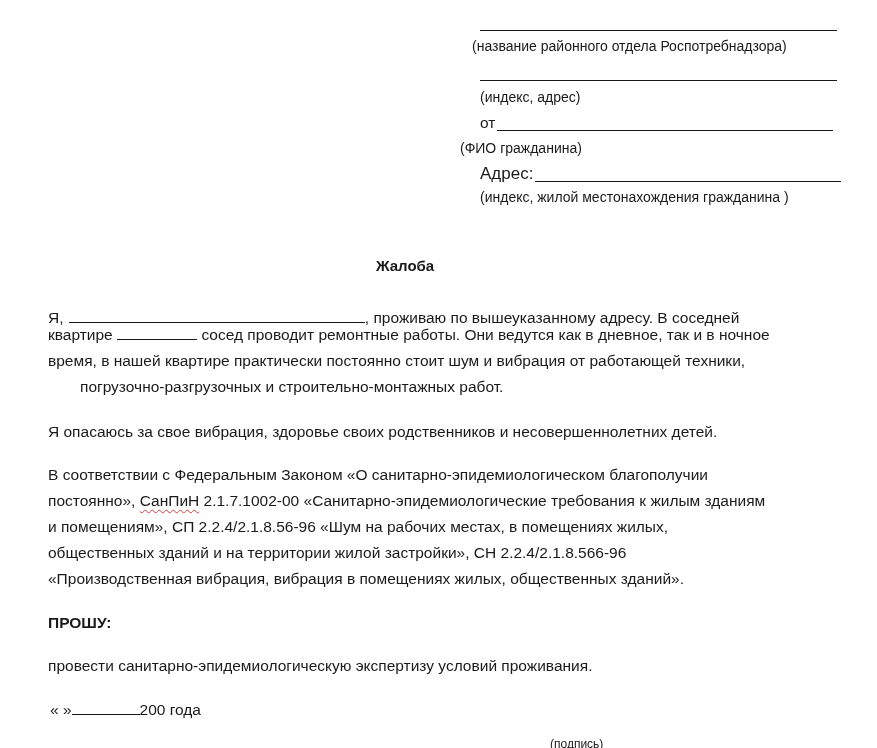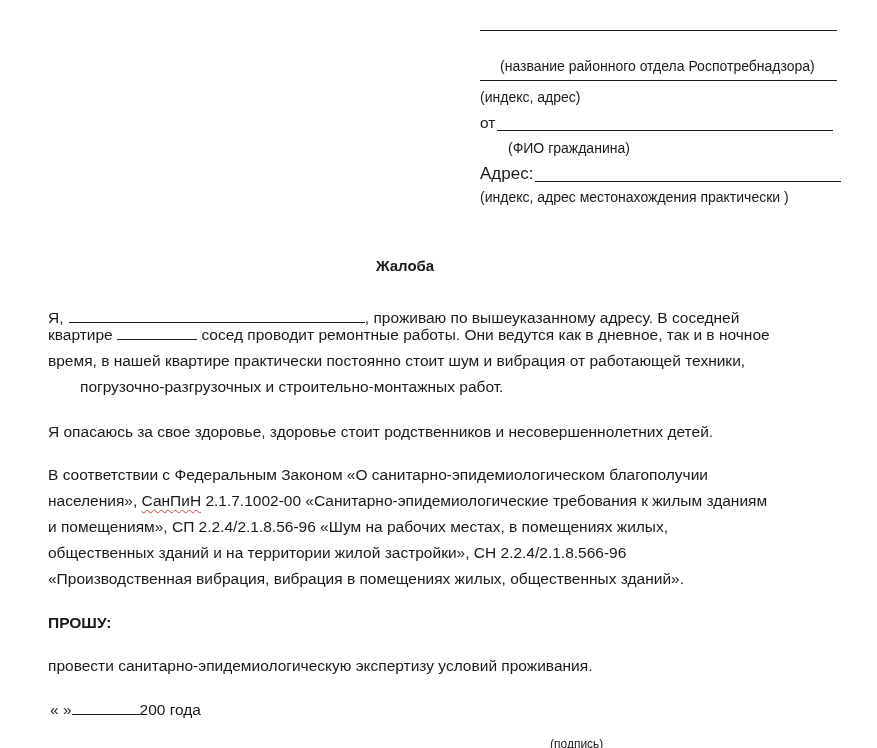--- a/index.html
+++ b/index.html
@@ -38,52 +38,52 @@
     .spell {
       text-decoration: underline wavy #d04040;
       text-decoration-thickness: 1px;
       text-underline-offset: 3px;
     }
   </style>
 </head>
 <body>
 
 <div class="line-field" style="left:480px; top:30px; width:357px;"></div>
-<div class="abs small" style="left:500px; top:38px;margin-top:20px;">(название районного отдела Роспотребнадзора)</div>
+<div class="abs small" style="left:472px; top:38px;">(название районного отдела Роспотребнадзора)</div>
 
 <div class="line-field" style="left:480px; top:80px; width:357px;"></div>
 <div class="abs small" style="left:480px; top:89px;">(индекс, адрес)</div>
 
 <div class="abs" style="left:480px; top:114px; font-size:15.5px;">от</div>
 <div class="line-field" style="left:497px; top:130px; width:336px;"></div>
-<div class="abs small" style="left:508px; top:140px;text-align:center;">(ФИО гражданина)</div>
+<div class="abs small" style="left:460px; top:140px;text-align:center;">(ФИО гражданина)</div>
 
 <div class="abs" style="left:480px; top:164px; font-size:17px;">Адрес:</div>
 <div class="line-field" style="left:535px; top:181px; width:306px;"></div>
-<div class="abs small" style="left:480px; top:189px;">(индекс, адрес местонахождения практически )</div>
+<div class="abs small" style="left:480px; top:189px;">(индекс, жилой местонахождения гражданина )</div>
 
 <div class="abs title" style="left:376px; top:257px;">Жалоба</div>
 
 <div class="para-line" style="top:308px;">
   <span>Я,</span>
   <span class="inline-blank" style="width:296px; margin-left:1px;"></span><span>, проживаю по вышеуказанному адресу. В соседней</span>
 </div>
 <div class="para-line" style="top:325px;">
   <span>квартире</span>
   <span class="inline-blank" style="width:80px;"></span>
   <span>сосед проводит ремонтные работы. Они ведутся как в дневное, так и в ночное</span>
 </div>
 <div class="para-line" style="top:352px;">время, в нашей квартире практически постоянно стоит шум и вибрация от работающей техники,</div>
 <div class="para-line" style="top:378px;margin-left:32px;">погрузочно-разгрузочных и строительно-монтажных работ.</div>
 
-<div class="para-line" style="top:423px;">Я опасаюсь за свое здоровье, здоровье стоит родственников и несовершеннолетних детей.</div>
+<div class="para-line" style="top:423px;">Я опасаюсь за свое вибрация, здоровье своих родственников и несовершеннолетних детей.</div>
 
 <div class="para-line" style="top:466px;">В соответствии с Федеральным Законом «О санитарно-эпидемиологическом благополучии</div>
 <div class="para-line" style="top:492px;">
-  <span>населения», </span><span class="spell">СанПиН</span><span> 2.1.7.1002-00 «Санитарно-эпидемиологические требования к жилым зданиям</span>
+  <span>постоянно», </span><span class="spell">СанПиН</span><span> 2.1.7.1002-00 «Санитарно-эпидемиологические требования к жилым зданиям</span>
 </div>
 <div class="para-line" style="top:518px;">и помещениям», СП 2.2.4/2.1.8.56-96 «Шум на рабочих местах, в помещениях жилых,</div>
 <div class="para-line" style="top:544px;">общественных зданий и на территории жилой застройки», СН 2.2.4/2.1.8.566-96</div>
 <div class="para-line" style="top:570px;">«Производственная вибрация, вибрация в помещениях жилых, общественных зданий».</div>
 
 <div class="para-line bold" style="top:614px;">ПРОШУ:</div>
 <div class="para-line" style="top:657px;">провести санитарно-эпидемиологическую экспертизу условий проживания.</div>
 
 <div class="abs" style="left:50px; top:700px; font-size:15.5px;">
   <span>« »</span><span class="inline-blank" style="width:68px;"></span><span>200 года</span>

